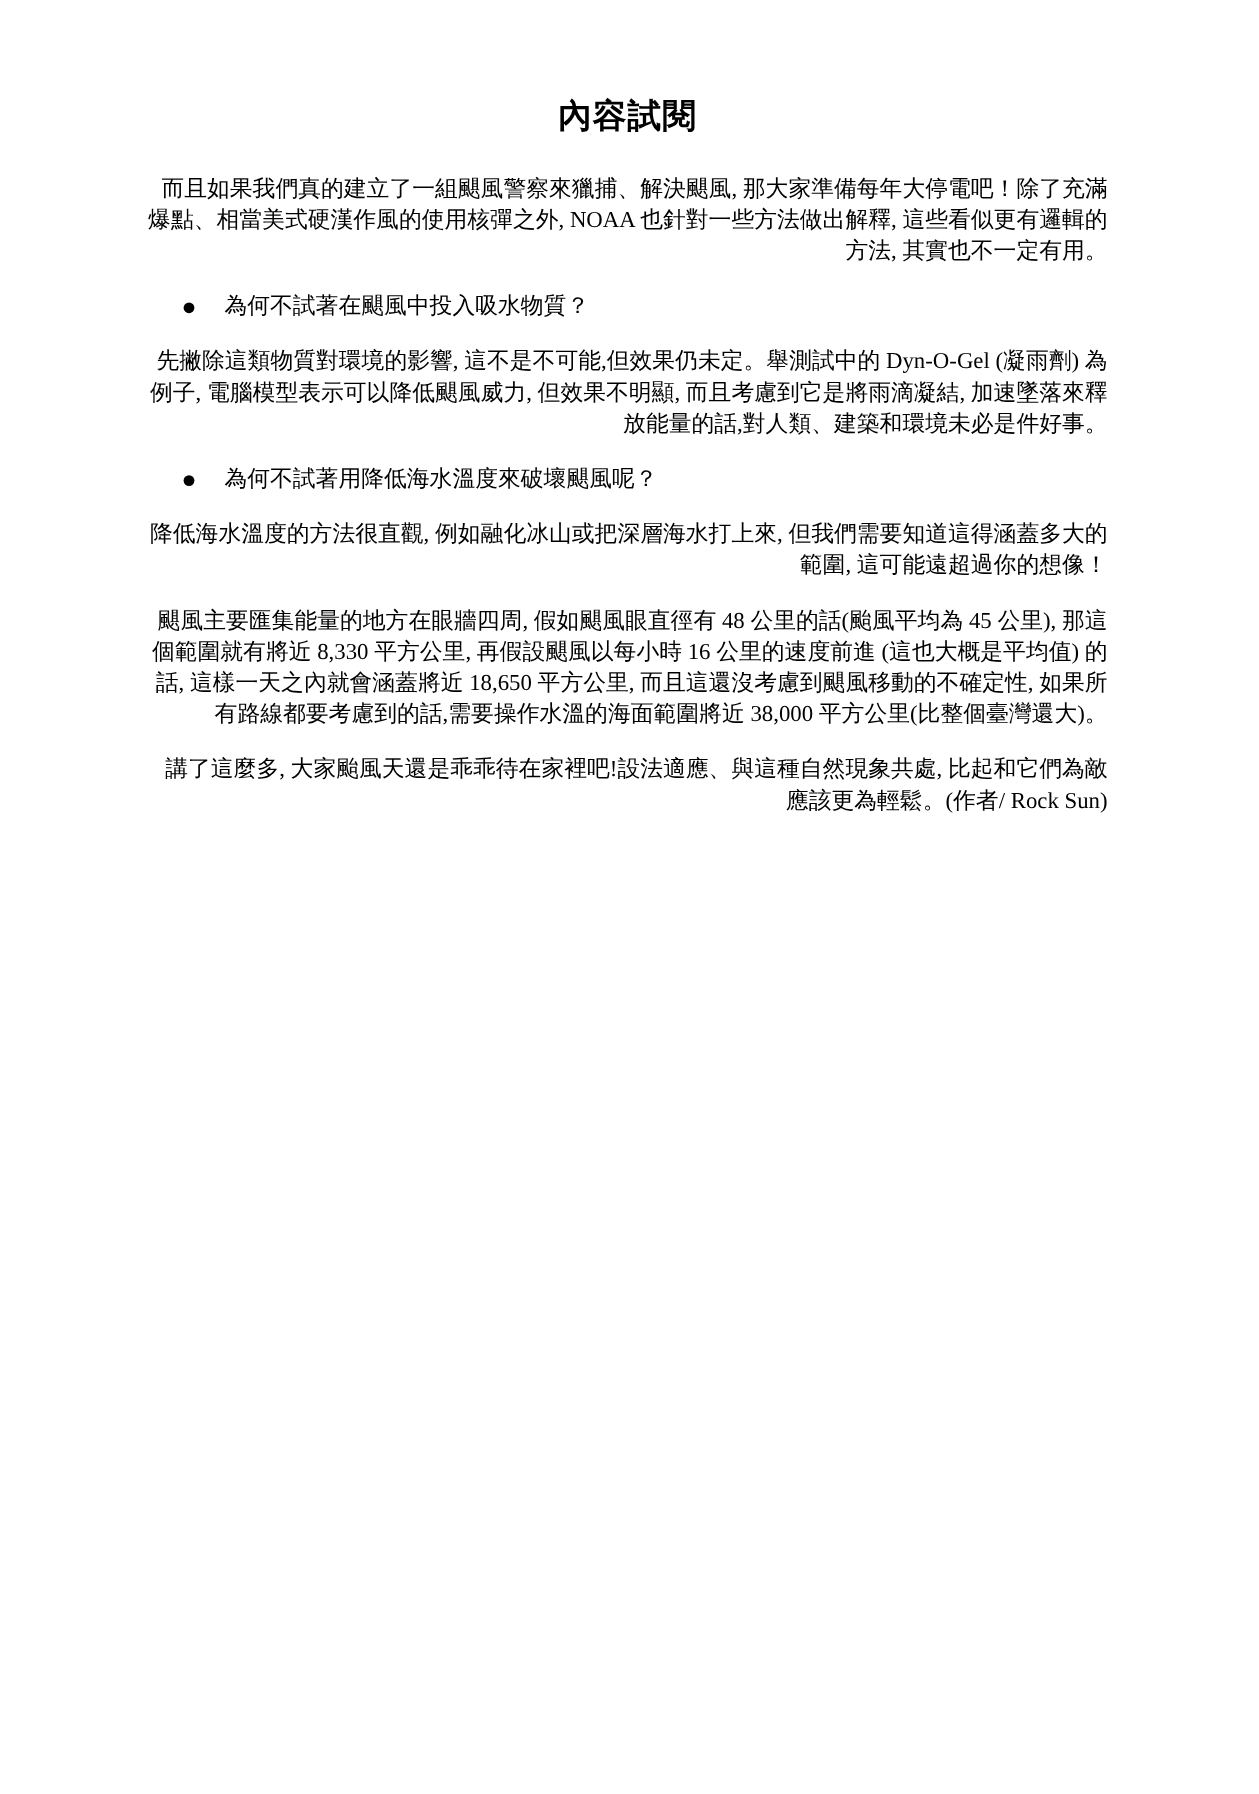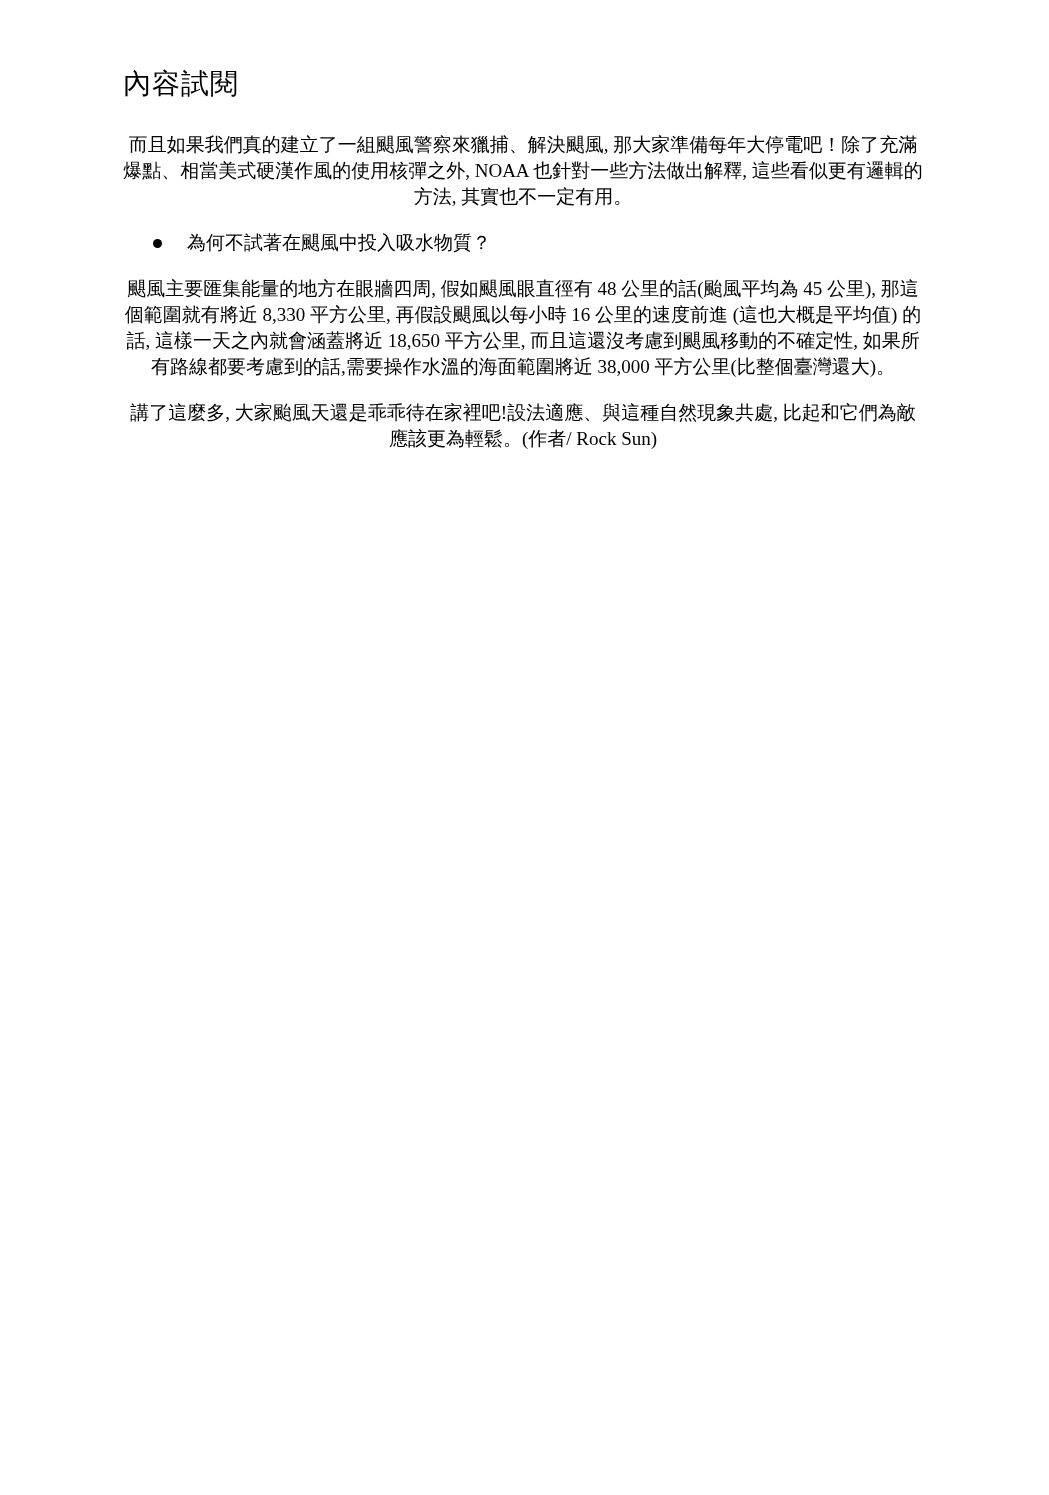--- a/index.html
+++ b/index.html
@@ -16,31 +16,32 @@
     }
     .page {
       position: absolute;
       left: 123px;
       top: 60px;
       width: 800px;
     }
     .title {
       font-family: "DejaVu Sans", "Liberation Sans", sans-serif;
       font-size: 28px;
-      font-weight: normal;
+      font-weight: bold;
       line-height: 40px;
-      margin: 4px 0 28px 0;
+      margin: 17px 0 28px 0;
       letter-spacing: 1px;
+      text-align: center;
     }
     .para {
       font-family: "Liberation Serif", "DejaVu Serif", serif;
       font-size: 19px;
       line-height: 26px;
       margin: 0 0 20px 0;
-      text-align: center;
+      text-align: right;
     }
     .bullet {
       font-family: "Liberation Serif", "DejaVu Serif", serif;
       font-size: 19px;
       line-height: 26px;
       margin: 14px 0 20px 0;
       padding-left: 30px;
       display: flex;
       align-items: center;
     }
@@ -60,21 +61,27 @@
 <div class="page">
   <h1 class="title">內容試閱</h1>
 
   <p class="para">而且如果我們真的建立了一組颶風警察來獵捕、解決颶風, 那大家準備每年大停電吧！除了充滿爆點、相當美式硬漢作風的使用核彈之外, NOAA 也針對一些方法做出解釋, 這些看似更有邏輯的方法, 其實也不一定有用。</p>
 
   <div class="bullet">
     <span class="bullet-dot"></span>
     <span>為何不試著在颶風中投入吸水物質？</span>
   </div>
 
+  <p class="para">先撇除這類物質對環境的影響, 這不是不可能,但效果仍未定。舉測試中的 Dyn-O-Gel (凝雨劑) 為例子, 電腦模型表示可以降低颶風威力, 但效果不明顯, 而且考慮到它是將雨滴凝結, 加速墜落來釋放能量的話,對人類、建築和環境未必是件好事。</p>
 
 
+  <div class="bullet">
+    <span class="bullet-dot"></span>
+    <span>為何不試著用降低海水溫度來破壞颶風呢？</span>
+  </div>
 
+  <p class="para">降低海水溫度的方法很直觀, 例如融化冰山或把深層海水打上來, 但我們需要知道這得涵蓋多大的範圍, 這可能遠超過你的想像！</p>
 
   <p class="para">颶風主要匯集能量的地方在眼牆四周, 假如颶風眼直徑有 48 公里的話(颱風平均為 45 公里), 那這個範圍就有將近 8,330 平方公里, 再假設颶風以每小時 16 公里的速度前進 (這也大概是平均值) 的話, 這樣一天之內就會涵蓋將近 18,650 平方公里, 而且這還沒考慮到颶風移動的不確定性, 如果所有路線都要考慮到的話,需要操作水溫的海面範圍將近 38,000 平方公里(比整個臺灣還大)。</p>
 
 
   <p class="para">講了這麼多, 大家颱風天還是乖乖待在家裡吧!設法適應、與這種自然現象共處, 比起和它們為敵應該更為輕鬆。(作者/ Rock Sun)</p>
 </div>
 
 </body></html>

